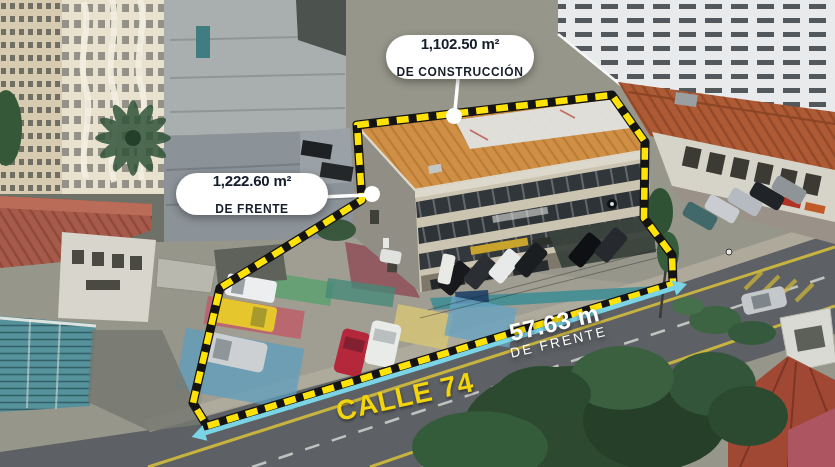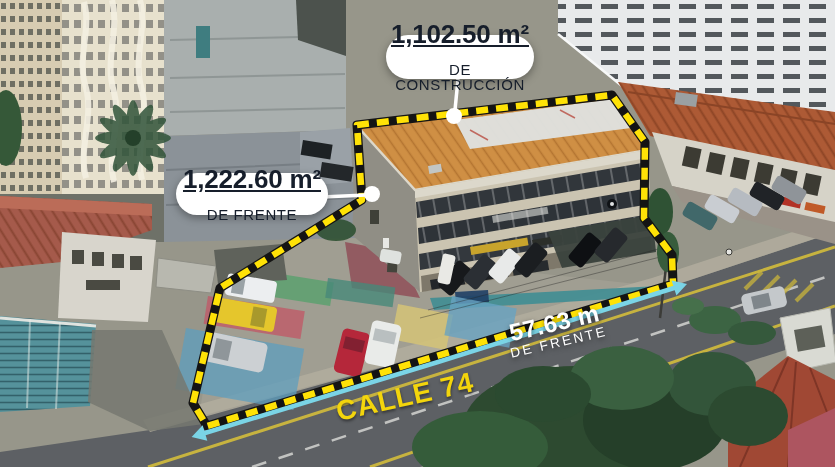--- a/index.html
+++ b/index.html
@@ -9,22 +9,22 @@
     background:#97968a;
   }
   .stage svg{position:absolute;left:0;top:0;display:block;}
   
   .pill{
     position:absolute;display:flex;flex-direction:column;align-items:center;justify-content:center;
     background:var(--c-label_bg,#ffffff);border-radius:24px;
     box-shadow:0 3px 8px rgba(0,0,0,.35);
     color:var(--c-label_text,#161e2b);text-align:center;line-height:1.02;
   }
-  .pill-value{font-size:26px;font-weight:bold;letter-spacing:-0.2px;text-decoration:underline;}
-  .pill-caption{font-size:15px;font-weight:normal;letter-spacing:.6px;margin-top:14px;}
+  .pill-value{font-size:15px;font-weight:bold;letter-spacing:-0.2px;}
+  .pill-caption{font-size:12px;font-weight:bold;letter-spacing:.6px;margin-top:14px;}
   .pill-construction{left:386px;top:35px;width:148px;height:44px;}
   .pill-land{left:176px;top:173px;width:152px;height:42px;align-items:center;}
   
   .frontage{
     position:absolute;left:496px;top:310px;width:120px;text-align:center;
     transform:rotate(-13deg);transform-origin:center;
     color:#ffffff;text-shadow:0 2px 5px rgba(0,0,0,.55);line-height:1.05;
   }
   .frontage-value{font-size:24px;font-weight:bold;letter-spacing:.5px;}
   .frontage-caption{font-size:13.5px;font-weight:normal;letter-spacing:2.5px;margin-top:1px;}

